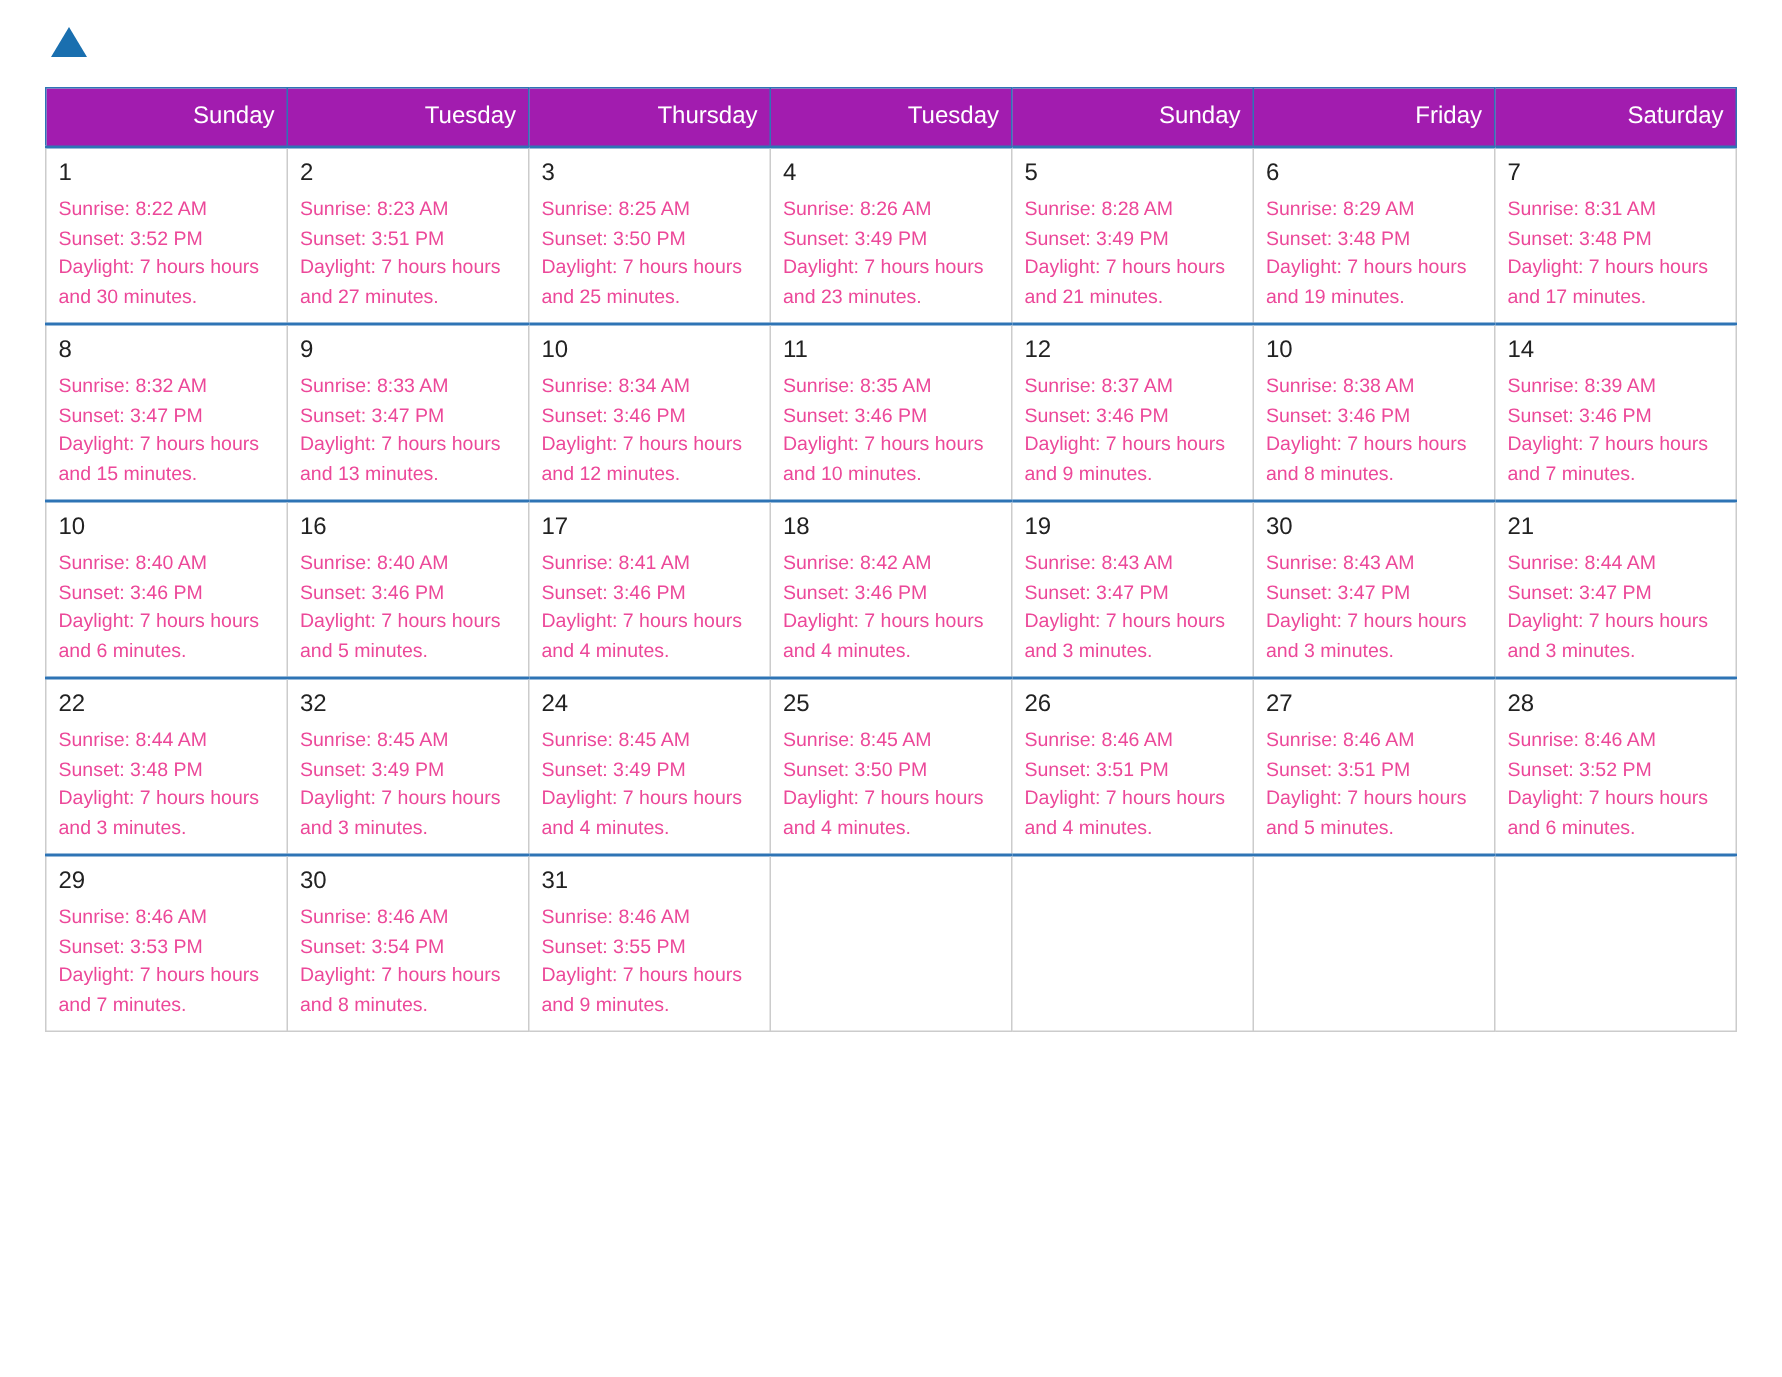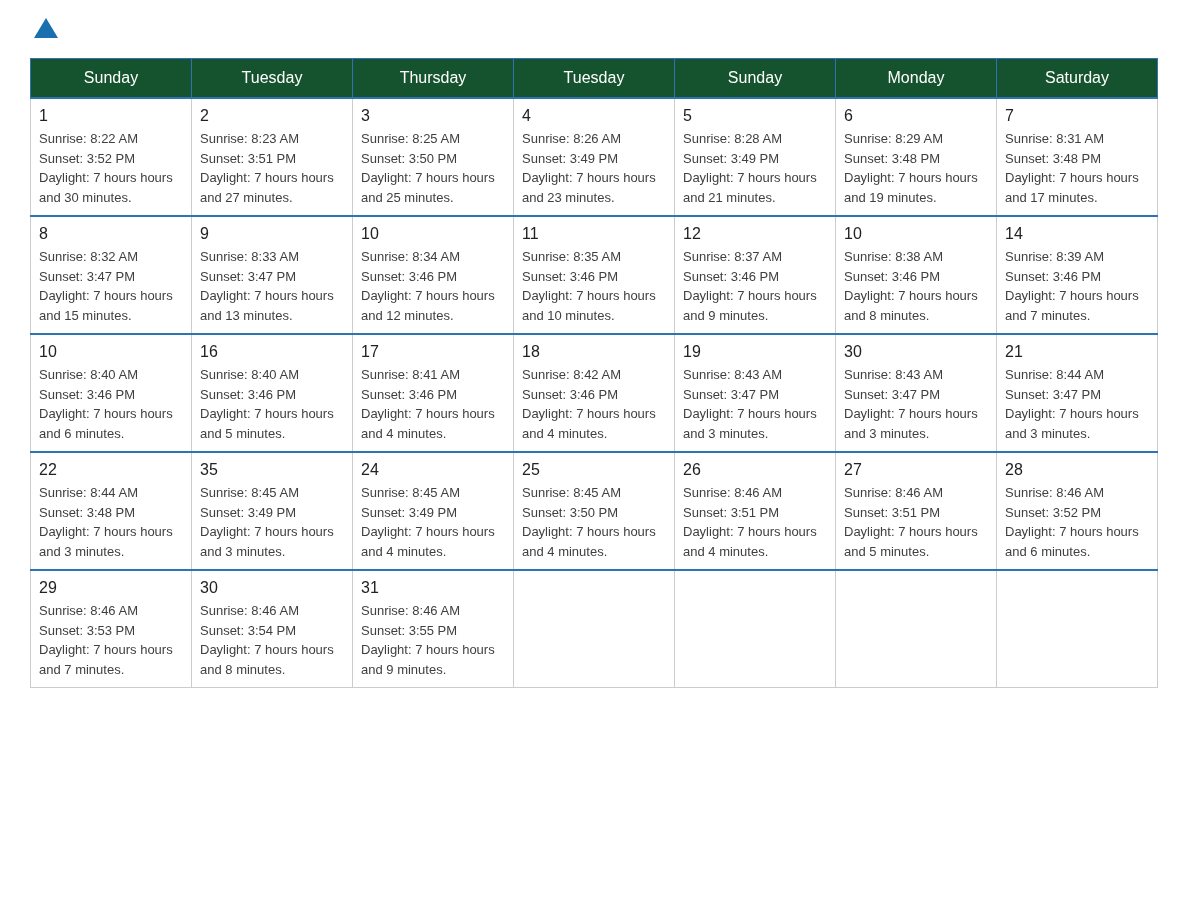--- a/index.html
+++ b/index.html
@@ -52,24 +52,24 @@
       font-size: 20px;
       color: #555;
       margin-top: 4px;
     }
     table {
       width: 100%;
       border-collapse: collapse;
       table-layout: fixed;
     }
     thead tr th {
-      background-color: #14532d;
+      background-color: #a21caf;
       color: #fff;
       padding: 10px 8px;
-      text-align: center;
+      text-align: right;
       font-size: 16px;
       font-weight: normal;
       border: 1px solid #2e74b5;
     }
     tbody tr td {
       vertical-align: top;
       padding: 8px;
       font-size: 13.5px;
       color: #333;
       border: 1px solid #ccc;
@@ -83,21 +83,21 @@
     .day-num {
       font-size: 16px;
       font-weight: normal;
       display: block;
       margin-bottom: 4px;
       color: #222;
     }
     .day-info {
       font-size: 13px;
       line-height: 1.5;
-      color: #404040;
+      color: #ec4899;
     }
     .empty-cell {
       background: #fff;
     }
     tbody tr + tr td {
       border-top: 2px solid #2e74b5;
     }
   </style>
 </head>
 <body>
@@ -121,21 +121,21 @@
 </div>
 
 <table>
   <thead>
     <tr>
     <th>Sunday</th>
         <th>Tuesday</th>
         <th>Thursday</th>
         <th>Tuesday</th>
         <th>Sunday</th>
-        <th>Monday</th>
+        <th>Friday</th>
         <th>Saturday</th>
       </tr>
   </thead>
   <tbody id="calendar-body">
   <tr>
         <td>
           <span class="day-num">1</span>
           <div class="day-info">Sunrise: 8:22 AM<br>Sunset: 3:52 PM<br>Daylight: 7 hours hours<br>and 30 minutes.</div>
         </td>
         <td>
@@ -222,21 +222,21 @@
           <span class="day-num">21</span>
           <div class="day-info">Sunrise: 8:44 AM<br>Sunset: 3:47 PM<br>Daylight: 7 hours hours<br>and 3 minutes.</div>
         </td>
       </tr>
       <tr>
         <td>
           <span class="day-num">22</span>
           <div class="day-info">Sunrise: 8:44 AM<br>Sunset: 3:48 PM<br>Daylight: 7 hours hours<br>and 3 minutes.</div>
         </td>
         <td>
-          <span class="day-num">35</span>
+          <span class="day-num">32</span>
           <div class="day-info">Sunrise: 8:45 AM<br>Sunset: 3:49 PM<br>Daylight: 7 hours hours<br>and 3 minutes.</div>
         </td>
         <td>
           <span class="day-num">24</span>
           <div class="day-info">Sunrise: 8:45 AM<br>Sunset: 3:49 PM<br>Daylight: 7 hours hours<br>and 4 minutes.</div>
         </td>
         <td>
           <span class="day-num">25</span>
           <div class="day-info">Sunrise: 8:45 AM<br>Sunset: 3:50 PM<br>Daylight: 7 hours hours<br>and 4 minutes.</div>
         </td>

